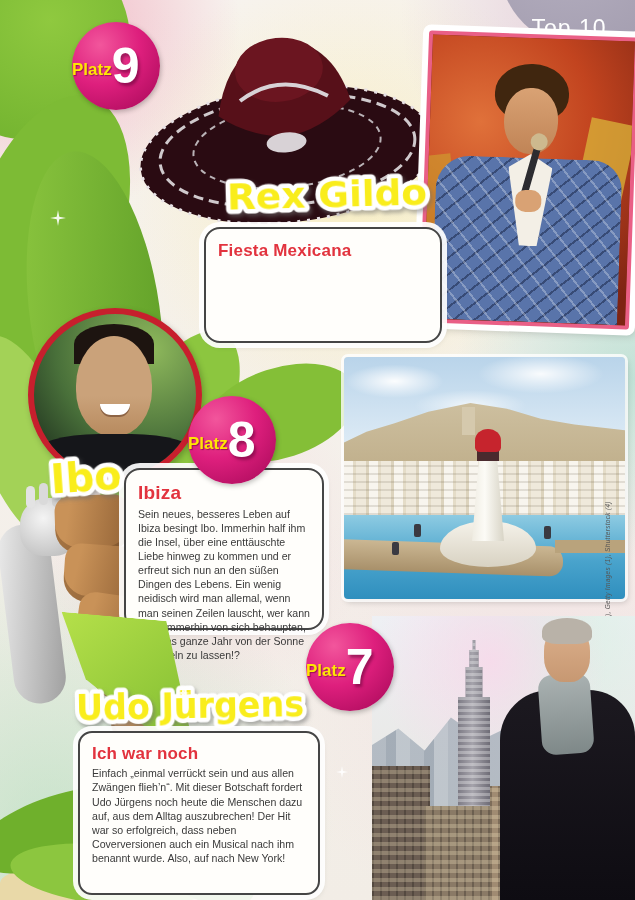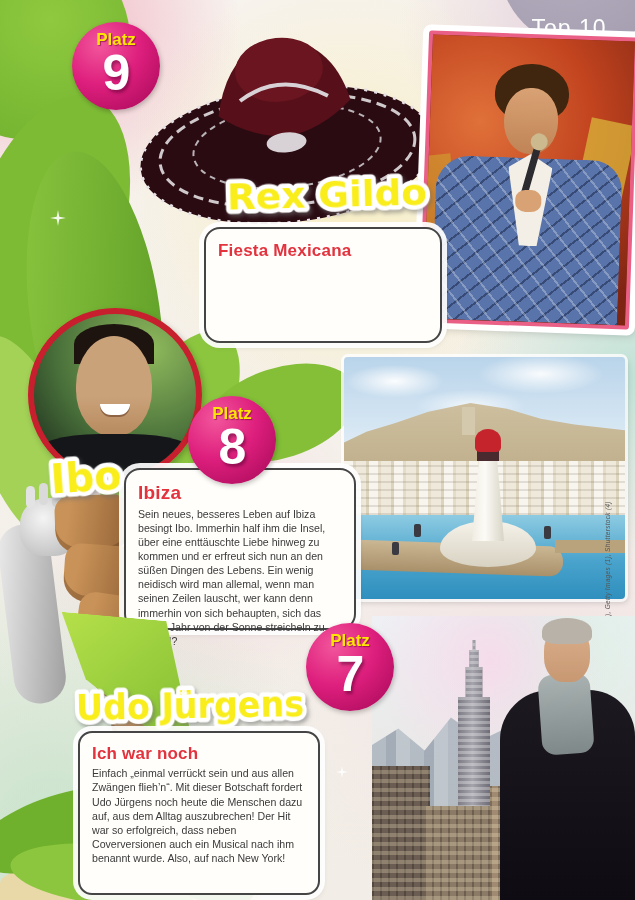--- a/index.html
+++ b/index.html
@@ -27,21 +27,21 @@
   .statue-hand{position:absolute;left:20px;top:498px;width:58px;height:58px;border-radius:45% 45% 40% 40%;
     background:radial-gradient(circle at 40% 35%,#f4f4f4,#b5b5b5);}
   .statue-hand::before{content:"";position:absolute;left:6px;top:-12px;width:9px;height:22px;border-radius:5px;
     background:#e3e3e3;box-shadow:13px -3px 0 #dadada,26px -1px 0 #d0d0d0,38px 4px 0 #c6c6c6;}
   
   .top10-circle{position:absolute;left:499px;top:-120px;width:170px;height:168px;border-radius:50%;
     background:radial-gradient(circle at 40% 30%,#b7b1c2,#a19bad);}
   .top10-label{position:absolute;left:0;right:30px;bottom:6px;text-align:center;color:#fff;
     font-size:23px;letter-spacing:1px;}
   
-  .platz-badge{position:absolute;width:88px;height:88px;border-radius:50%;display:flex;flex-direction:column;align-items:center;
+  .platz-badge{position:absolute;width:88px;height:88px;border-radius:50%;display:flex;flex-direction:row;align-items:center;
     background:radial-gradient(circle at 32% 26%,#f2569c,#de1f7d 45%,#bb1166 78%,#a50d59);
     box-shadow:1px 2px 5px rgba(0,0,0,.25);}
   .platz-label{margin-top:8px;font-size:17px;font-weight:bold;color:#ffe604;text-shadow:1px 1px 1px rgba(110,0,55,.6);}
   .platz-number{font-size:50px;font-weight:bold;color:#fff;line-height:.92;letter-spacing:-1px;
     text-shadow:2px 3px 3px rgba(90,0,50,.5);}
   
   svg.bubble{position:absolute;overflow:visible;filter:drop-shadow(2px 3px 2px rgba(110,110,110,.55));}
   .bubble-text{font-family:"DejaVu Sans",sans-serif;font-weight:bold;fill:#f9ed1c;stroke:#fff;
     stroke-width:9px;paint-order:stroke;stroke-linejoin:round;}
   
@@ -222,21 +222,21 @@
     <div class="iz-lh-tower"></div>
     <div class="iz-lh-lamp"></div>
     <div class="iz-lh-cap"></div>
     <div class="iz-bollard" style="left:70px;bottom:62px;"></div>
     <div class="iz-bollard" style="left:200px;bottom:60px;"></div>
     <div class="iz-bollard" style="left:48px;bottom:44px;"></div>
   </div>
 
   <div class="credits">Sony (1), Picture Alliance (2), Getty Images (1), Shutterstock (4)</div>
 
-  <div class="info-box ibiza-box" style="left:124px;top:468px;width:232px;height:162px;">
+  <div class="info-box ibiza-box" style="left:124px;top:468px;width:200px;height:162px;">
     <h3 class="song-title">Ibiza</h3>
     <p class="song-body">Sein neues, besseres Leben auf Ibiza besingt Ibo. Immerhin half ihm die Insel, über eine enttäuschte Liebe hinweg zu kommen und er erfreut sich nun an den süßen Dingen des Lebens. Ein wenig neidisch wird man allemal, wenn man seinen Zeilen lauscht, wer kann denn immerhin von sich behaupten, sich das ganze Jahr von der Sonne streicheln zu lassen!?</p>
   </div>
 
   <div class="platz-badge" style="left:188px;top:396px;">
     <span class="platz-label">Platz</span>
     <span class="platz-number">8</span>
   </div>
 
   <div class="ny-photo">

